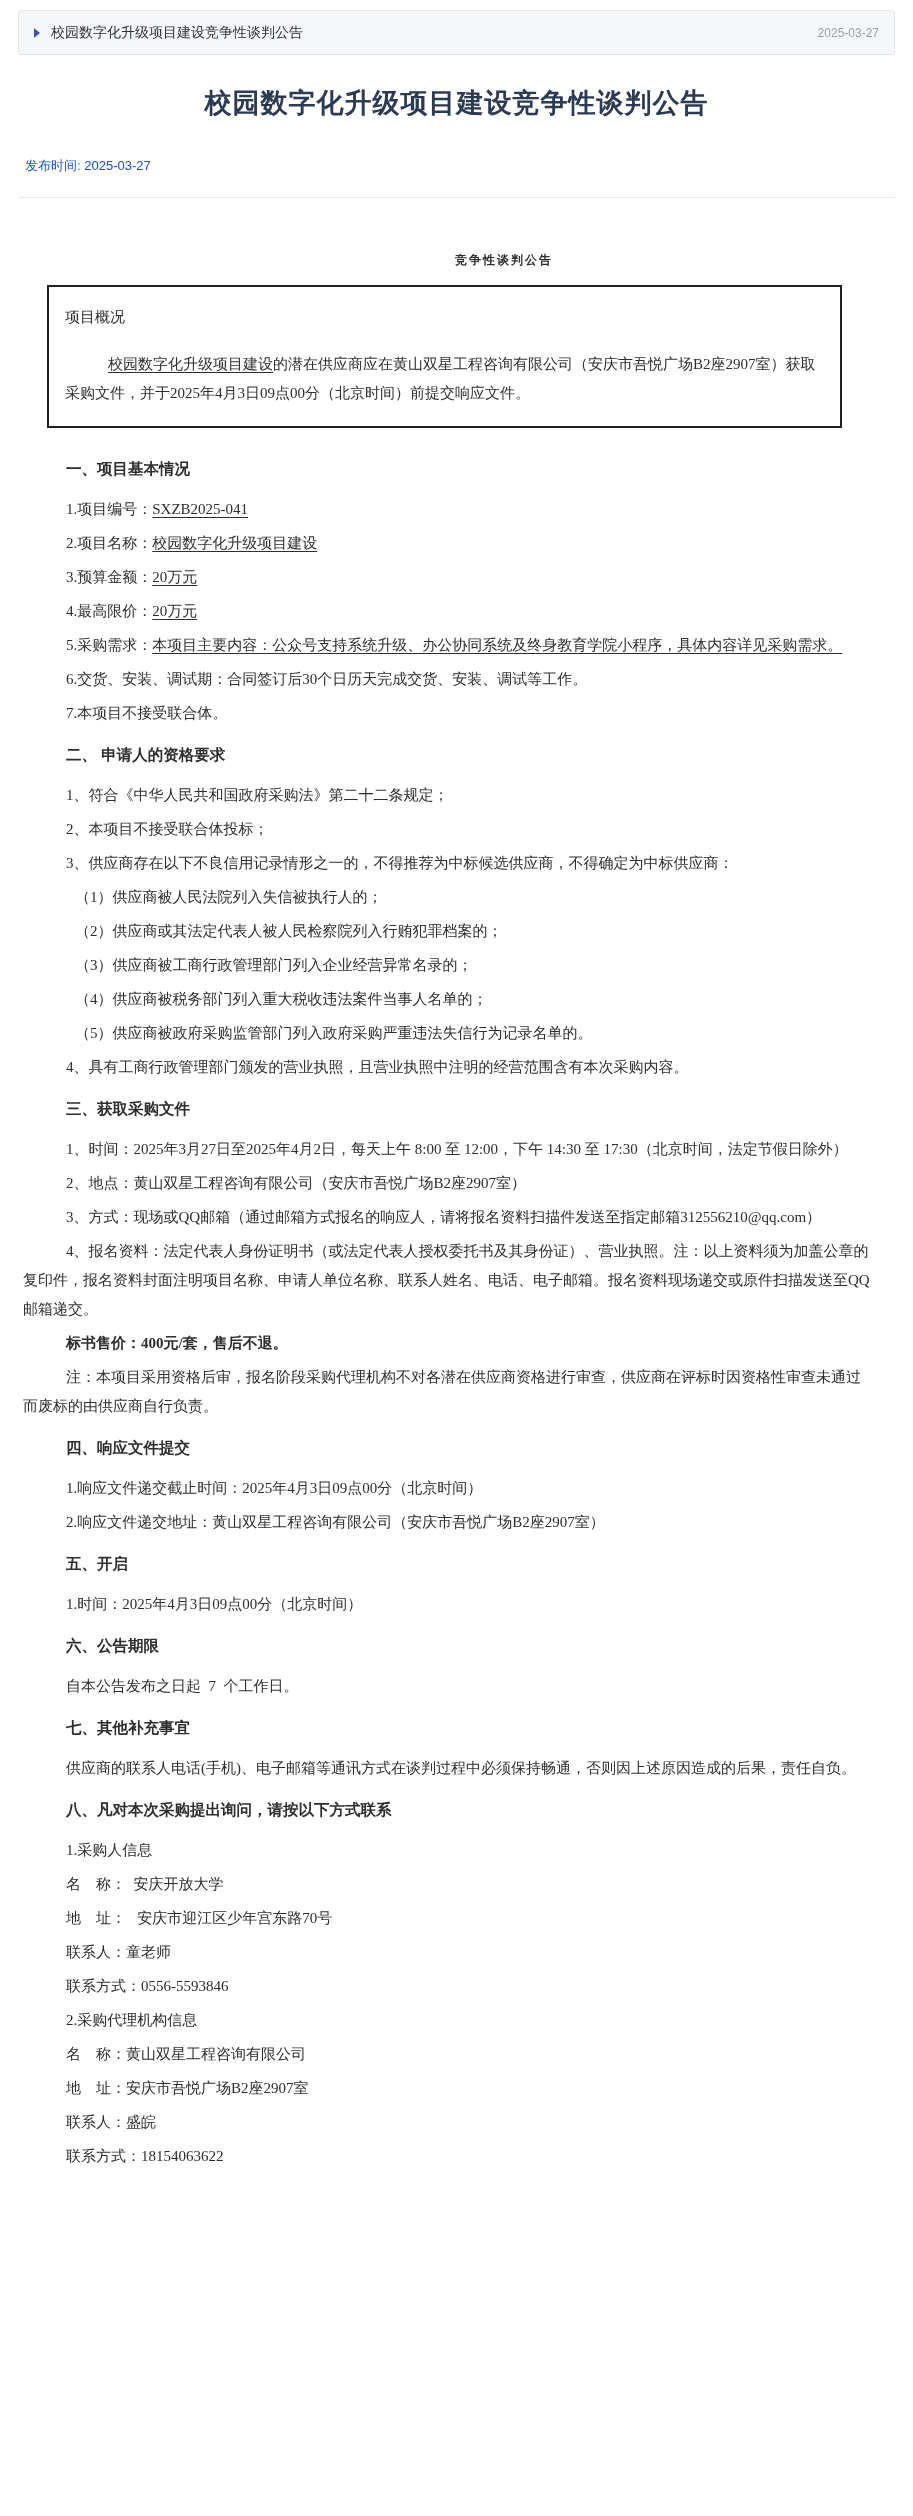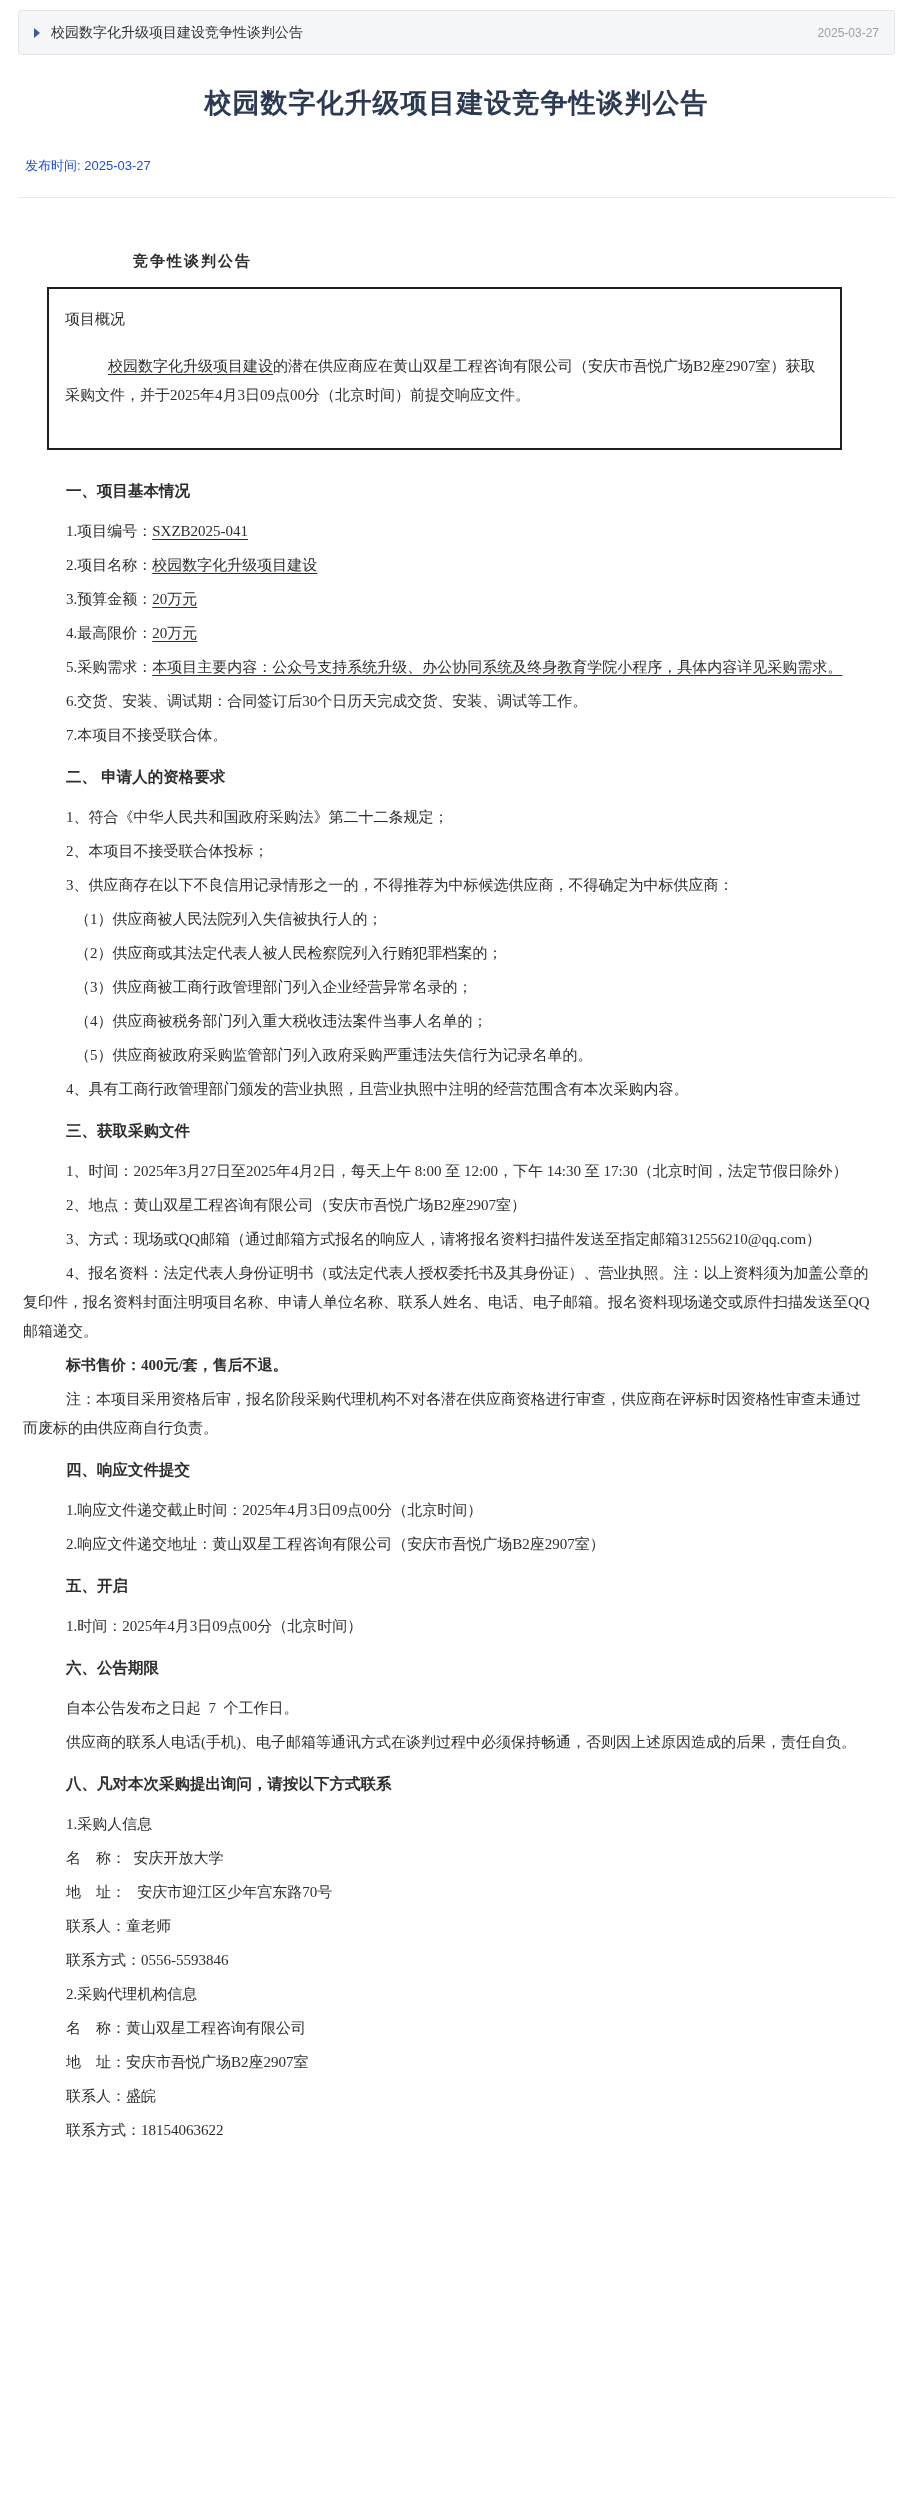--- a/index.html
+++ b/index.html
@@ -16,26 +16,26 @@
 
   
   .page-title{margin:30px 40px 0;text-align:center;font-size:27px;line-height:36px;
               color:#2c3a52;font-weight:bold;letter-spacing:1px;}
   .pub-time{margin:36px 0 0 25px;color:#1d4ed8;font-size:13px;}
   .divider{margin:22px 18px 0;border-bottom:1px solid #e9e9e9;height:0;}
 
   
   .article{margin:54px 38px 0 23px;font-family:"Liberation Serif",serif;
            font-size:15px;color:#2e2e2e;padding-bottom:30px;}
-  .doc-title{margin:0 0 16px 110px;font-size:15px;font-weight:bold;
-             font-family:"Liberation Sans",sans-serif;letter-spacing:2px;}
+  .doc-title{margin:0 0 16px 110px;font-size:12px;font-weight:bold;
+             font-family:"Liberation Sans",sans-serif;letter-spacing:2px;text-align:center;}
 
   .overview-box{border:2px solid #1f1f1f;margin:0 33px 26px 24px;padding:10px 16px 18px;}
   .overview-box .ov-heading{margin:6px 0;line-height:29px;}
-  .overview-box .ov-body{margin:18px 0 20px;text-indent:43px;line-height:29px;}
+  .overview-box .ov-body{margin:18px 0 0;text-indent:43px;line-height:29px;}
 
   .para{margin:5px 0;line-height:29px;text-indent:43px;white-space:pre-wrap;}
   .para.section{font-weight:bold;margin:12px 0;font-size:15.5px;
                 font-family:"Liberation Sans",sans-serif;}
   .para.sub{text-indent:52px;}
   .para.bold{font-weight:bold;}
   u{text-underline-offset:3px;}
 </style>
 </head>
 <body>
@@ -84,20 +84,21 @@
       <p class="para normal"><span>4、报名资料：法定代表人身份证明书（或法定代表人授权委托书及其身份证）、营业执照。注：以上资料须为加盖公章的复印件，报名资料封面注明项目名称、申请人单位名称、联系人姓名、电话、电子邮箱。报名资料现场递交或原件扫描发送至QQ邮箱递交。</span></p>
       <p class="para bold"><span>标书售价：400元/套，售后不退。</span></p>
       <p class="para normal"><span>注：本项目采用资格后审，报名阶段采购代理机构不对各潜在供应商资格进行审查，供应商在评标时因资格性审查未通过而废标的由供应商自行负责。</span></p>
       <p class="para section"><span>四、响应文件提交</span></p>
       <p class="para normal"><span>1.响应文件递交截止时间：2025年4月3日09点00分（北京时间）</span></p>
       <p class="para normal"><span>2.响应文件递交地址：黄山双星工程咨询有限公司（安庆市吾悦广场B2座2907室）</span></p>
       <p class="para section"><span>五、开启</span></p>
       <p class="para normal"><span>1.时间：2025年4月3日09点00分（北京时间）</span></p>
       <p class="para section"><span>六、公告期限</span></p>
       <p class="para normal"><span>自本公告发布之日起  7  个工作日。</span></p>
+      <p class="para section"><span>七、其他补充事宜</span></p>
       <p class="para normal"><span>供应商的联系人电话(手机)、电子邮箱等通讯方式在谈判过程中必须保持畅通，否则因上述原因造成的后果，责任自负。</span></p>
       <p class="para section"><span>八、凡对本次采购提出询问，请按以下方式联系</span></p>
       <p class="para normal"><span>1.采购人信息</span></p>
       <p class="para normal"><span>名    称：  安庆开放大学</span></p>
       <p class="para normal"><span>地    址：   安庆市迎江区少年宫东路70号</span></p>
       <p class="para normal"><span>联系人：童老师</span></p>
       <p class="para normal"><span>联系方式：0556-5593846</span></p>
       <p class="para normal"><span>2.采购代理机构信息</span></p>
       <p class="para normal"><span>名    称：黄山双星工程咨询有限公司</span></p>
       <p class="para normal"><span>地    址：安庆市吾悦广场B2座2907室</span></p>

